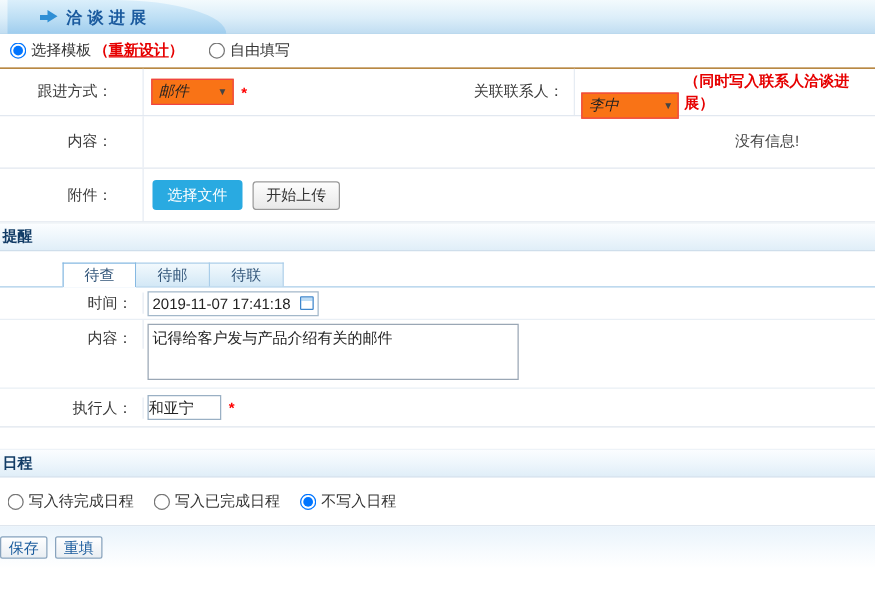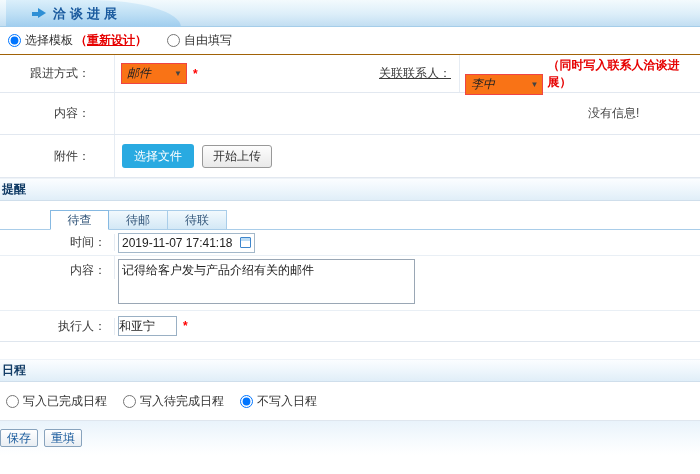--- a/index.html
+++ b/index.html
@@ -31,21 +31,21 @@
   
   .row { display:flex; align-items:center; border-bottom:1px solid #e2e8f0; }
   .rowA { height:38px; }
   .rowB { height:42px; position:relative; }
   .rowC { height:43px; }
   .lbl-cell { width:115px; height:100%; display:flex; align-items:center; justify-content:flex-end;
     padding-right:24px; border-right:1px solid #e6ecf3; color:#3b3b3b; }
   .cell { display:flex; align-items:center; }
   .cellA1 { width:240px; padding-left:6px; }
   .lbl-cell2 { width:105px; height:100%; display:flex; align-items:center; justify-content:flex-end;
-    padding-right:8px; border-right:1px solid #e6ecf3;text-decoration:underline; }
+    padding-right:8px; border-right:1px solid #e6ecf3; }
   .cellA2 { flex:1; padding-left:5px; }
   .fake-select { display:inline-flex; align-items:center; justify-content:space-between;
     height:21px; border:1px solid #ef4444; background:#f97316; padding:0 4px 0 5px; color:#222; cursor:pointer;font-style:italic; }
   .sel-follow { width:66px; }
   .sel-contact { width:80px;margin-top:21px; }
   .sel-caret { font-size:8px; color:#444; margin-left:4px; }
   .req { color:#f00; font-weight:bold; margin-left:6px; }
   .red-note { color:#e60000; font-weight:bold; margin-left:4px; }
   .no-info { position:absolute; left:588px; top:0; height:100%; display:flex; align-items:center; color:#444; }
 
@@ -189,25 +189,25 @@
   </div>
 </div>
 
 <div class="sched-gap"></div>
 
 <div class="section-bar">日程</div>
 
 <div class="sched-row">
   <span class="sched-opt">
     <input type="radio" class="radio" name="schedule_mode" style="">
-    <span>写入已完成日程</span>
+    <span>写入待完成日程</span>
   </span>
   <span class="sched-opt">
     <input type="radio" class="radio" name="schedule_mode" style="">
-    <span>写入待完成日程</span>
+    <span>写入已完成日程</span>
   </span>
   <span class="sched-opt">
     <input type="radio" class="radio" name="schedule_mode" checked="checked" style="">
     <span>不写入日程</span>
   </span>
 </div>
 
 <div class="footer-bar">
   <div class="footer-btns">
     <button class="btn-std">保存</button>

